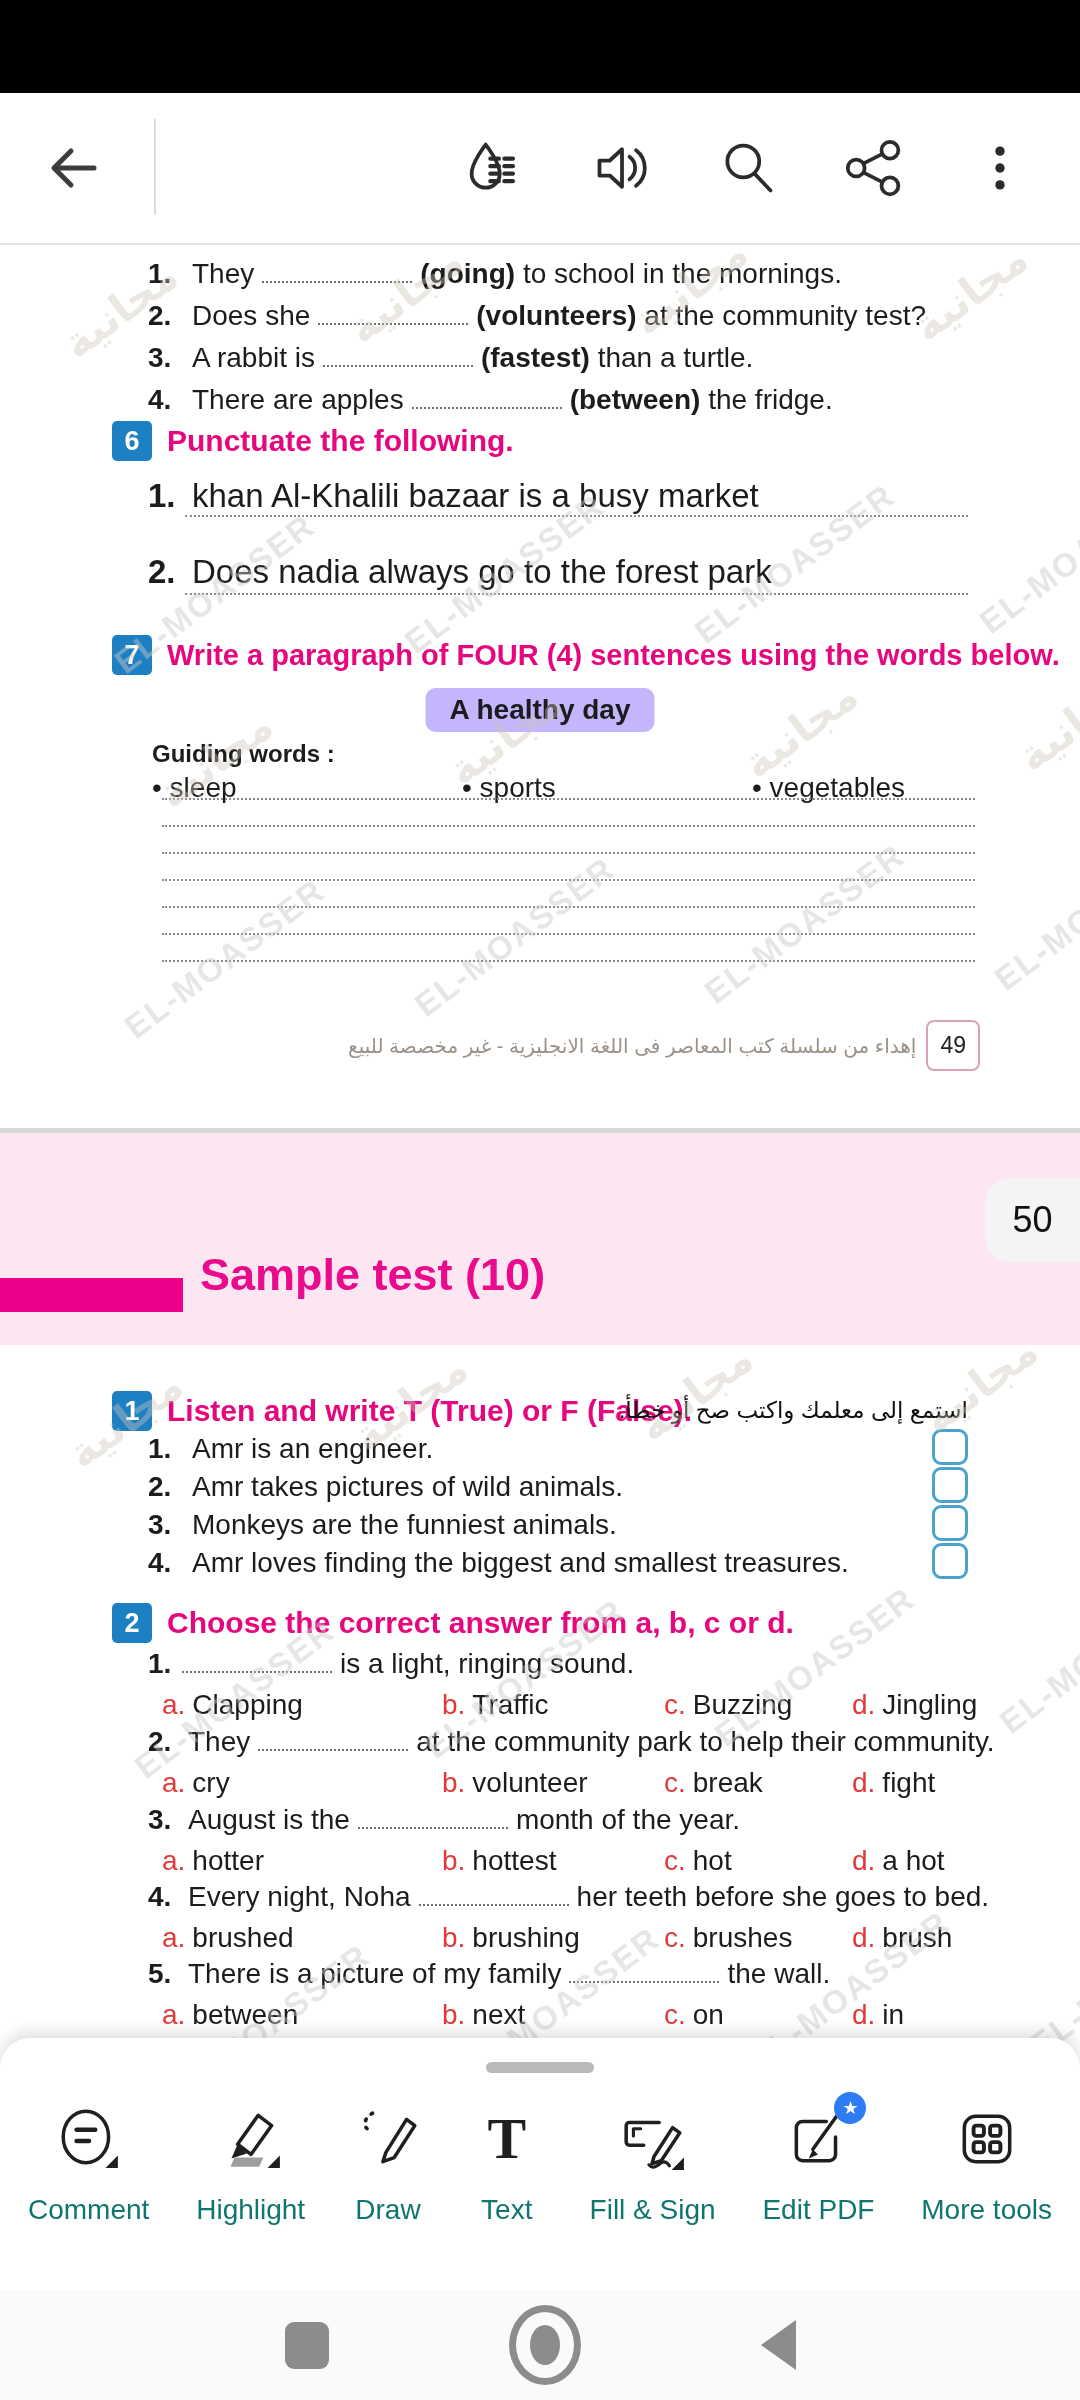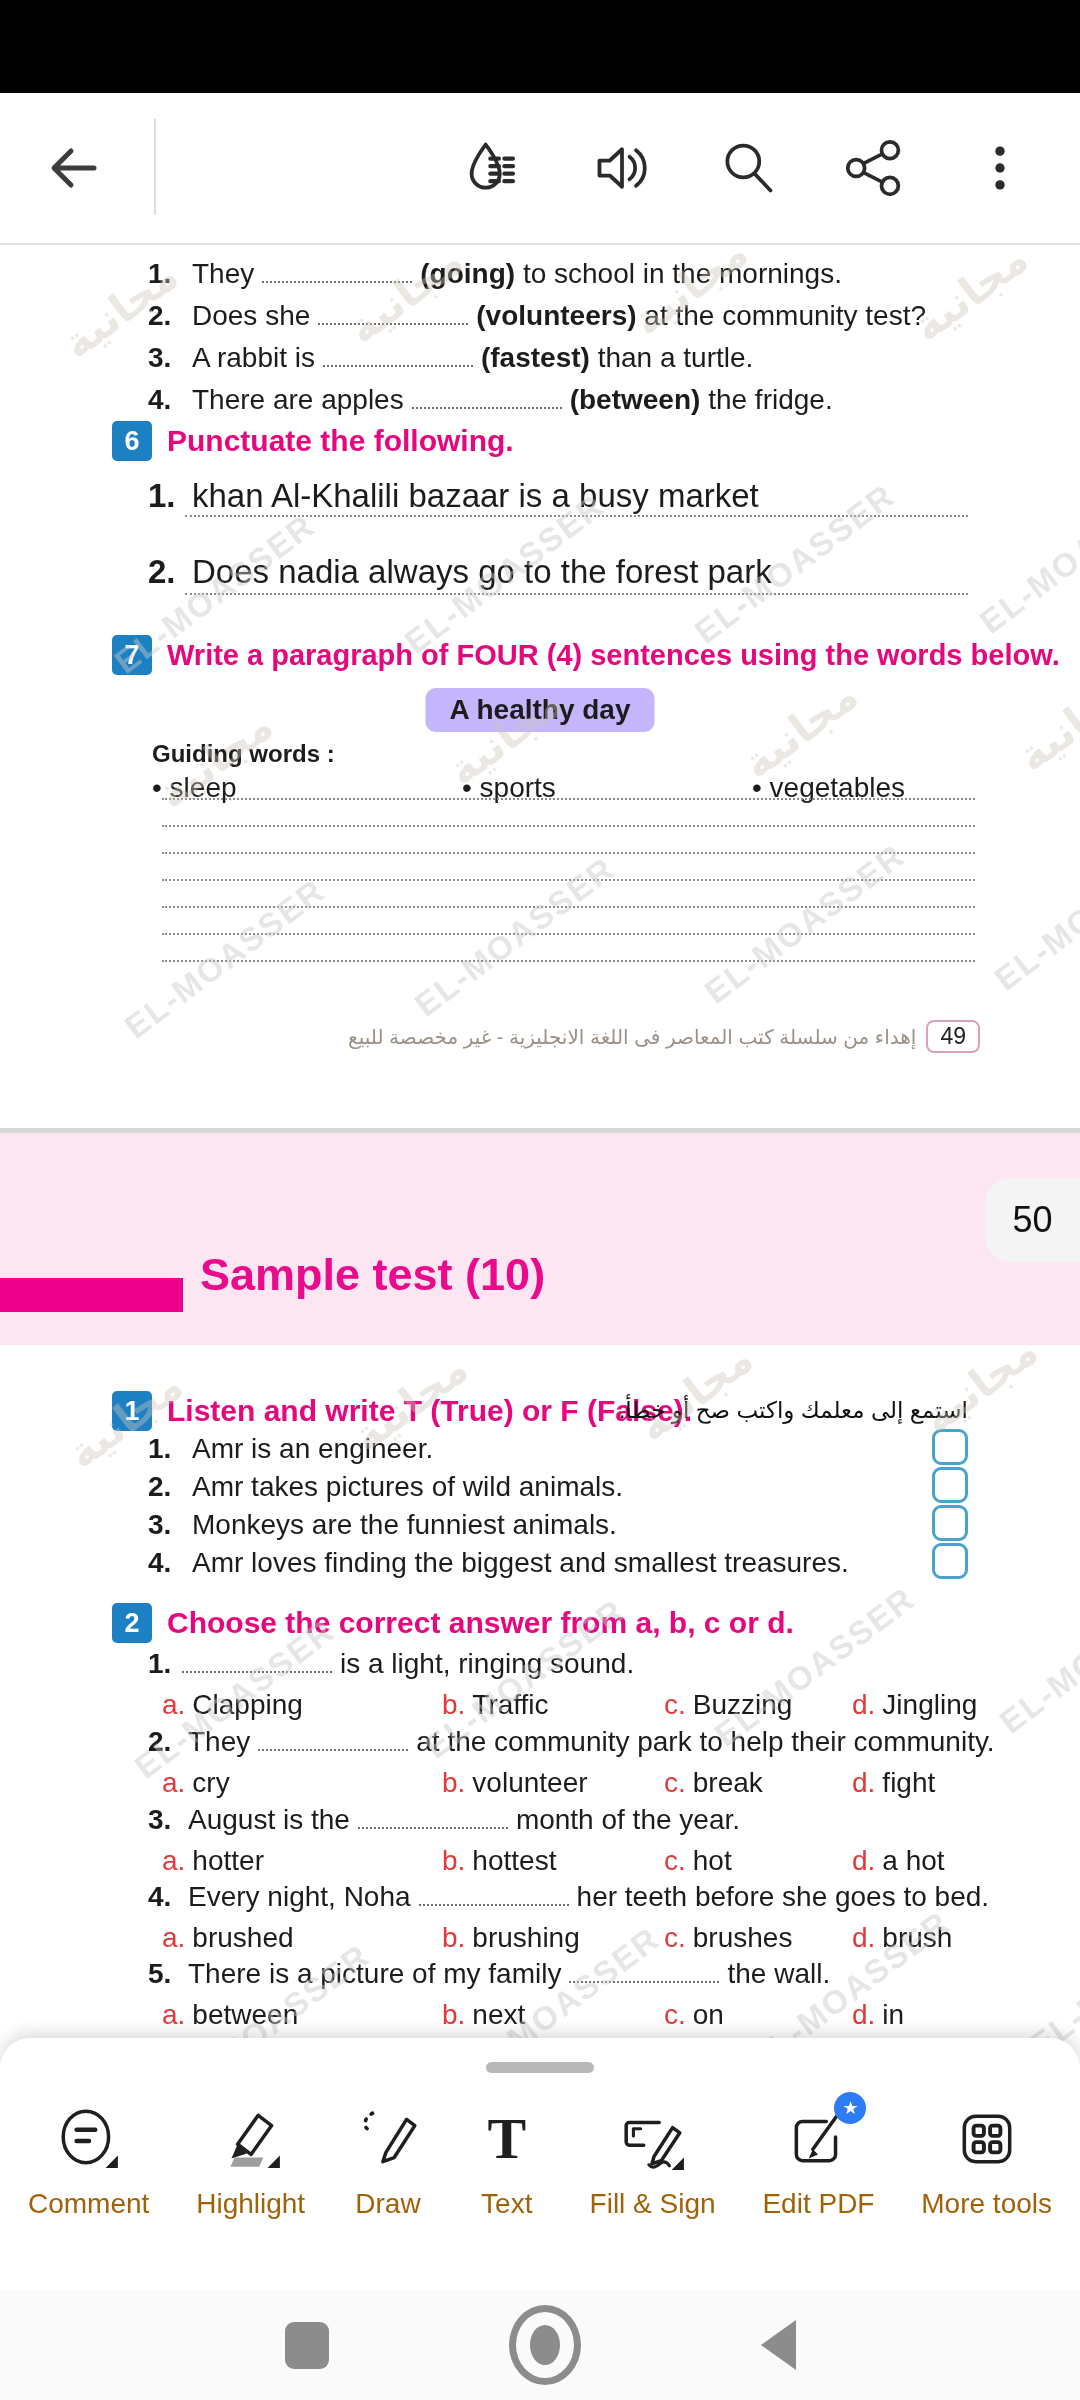--- a/index.html
+++ b/index.html
@@ -38,21 +38,21 @@
   
   .x5{position:absolute;top:8px;left:148px;right:40px;}
   .x5 .row{line-height:42px;}
   .pitem{position:absolute;left:148px;font-size:33px;white-space:nowrap;}
   .topic-box{position:absolute;top:443px;left:50%;transform:translateX(-50%);background:#c4b5fd;
              border-radius:10px;padding:6px 24px;font-weight:700;font-size:28px;}
   .guiding{position:absolute;top:495px;left:152px;font-weight:700;font-size:24px;}
   .gword{position:absolute;top:527px;font-size:28px;}
   .p49-footer{position:absolute;top:775px;right:100px;display:flex;align-items:center;gap:10px;}
   .gift{font-size:20px;color:#9b9187;direction:rtl;}
-  .pnum-box{border:2px solid #d9a2b8;border-radius:8px;padding:1px 12px;font-size:23px;color:#222;}
+  .pnum-box{border:2px solid #d9a2b8;border-radius:8px;padding:10px 12px;font-size:23px;color:#222;}
   
   .pink-band{position:absolute;top:0;left:0;width:100%;height:212px;background:#fce6f2;}
   .page-tab{position:absolute;top:45px;right:0;width:95px;height:84px;background:#f4f4f5;
             border-radius:26px 0 0 26px;display:flex;align-items:center;justify-content:center;
             font-size:36px;color:#111;}
   .title-bar{position:absolute;top:145px;left:0;width:183px;height:34px;background:#ec008c;}
   .test-title{position:absolute;top:116px;left:200px;font-size:45px;font-weight:700;color:#e90b8c;}
   .note-bubble{position:absolute;top:176px;left:800px;width:160px;background:#fff;border:2px dotted #6a6a6a;
                border-radius:6px;padding:7px 6px;text-align:center;font-size:20px;line-height:27px;color:#333;
                direction:rtl;box-shadow:3px 4px 0 rgba(0,0,0,.08);}
@@ -66,21 +66,21 @@
   .opt-a{width:280px;} .opt-b{width:222px;} .opt-c{width:188px;}
   
   .sheet{position:absolute;top:2038px;left:0;width:100%;height:252px;background:#fff;
          border-radius:30px 30px 0 0;box-shadow:0 -5px 16px rgba(0,0,0,.14);z-index:30;}
   .handle{position:absolute;top:24px;left:50%;transform:translateX(-50%);width:108px;height:11px;
           border-radius:6px;background:#b9b9b9;}
   .tools{position:absolute;top:58px;left:28px;right:28px;display:flex;justify-content:space-between;}
   .tool{display:flex;flex-direction:column;align-items:center;}
   .ticon{width:72px;height:86px;display:flex;align-items:center;justify-content:center;position:relative;}
   .ticon svg{stroke:#1f1f1f;fill:none;stroke-width:3.4;stroke-linecap:round;stroke-linejoin:round;}
-  .tlabel{margin-top:6px;font-size:28px;color:#a16207;white-space:nowrap;}
+  .tlabel{margin-top:12px;font-size:28px;color:#0f766e;white-space:nowrap;}
   .t-glyph{font-family:"Liberation Serif","DejaVu Serif",serif;font-size:58px;font-weight:600;color:#1f1f1f;line-height:1;}
   .badge{position:absolute;top:-4px;right:-12px;width:32px;height:32px;border-radius:50%;background:#2e7cf3;
          display:flex;align-items:center;justify-content:center;color:#fff;font-size:18px;}
   
   .navbar{position:absolute;top:2290px;left:0;width:100%;height:110px;background:#fafafa;z-index:30;
           display:flex;align-items:center;justify-content:center;gap:180px;}
   .nav-sq{width:44px;height:47px;background:#8c8c8c;border-radius:9px;}
   .nav-home{width:58px;height:66px;border:7px solid #8c8c8c;border-radius:50%;
             display:flex;align-items:center;justify-content:center;}
   .nav-home i{display:block;width:30px;height:40px;background:#8c8c8c;border-radius:50%;}

